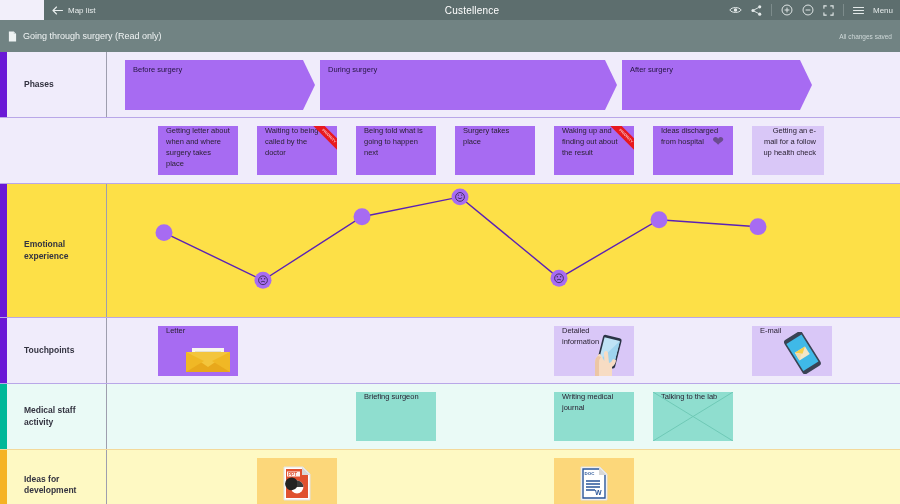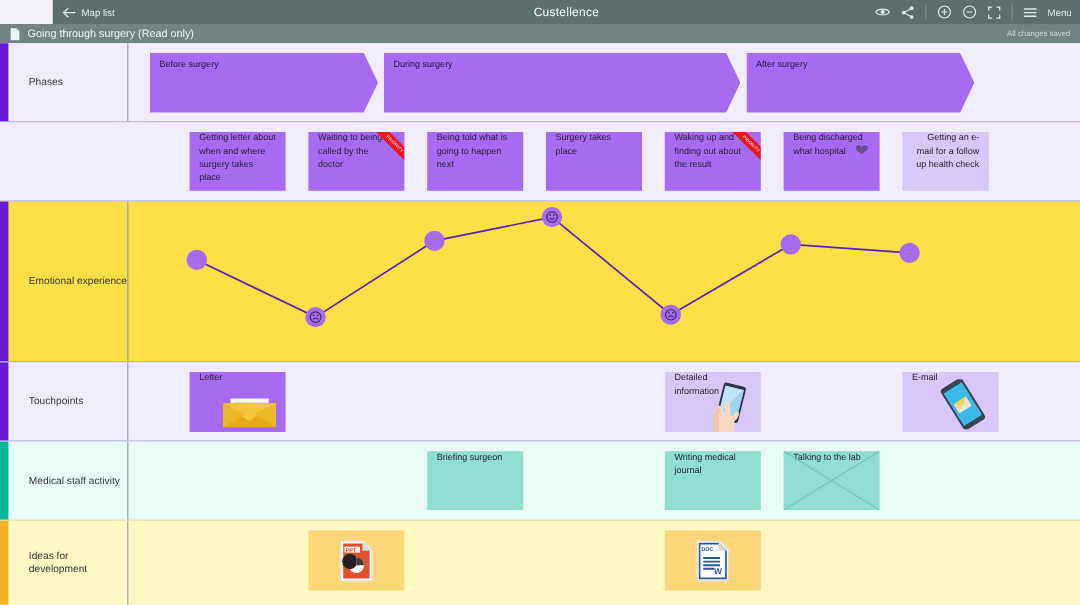--- a/index.html
+++ b/index.html
@@ -25,41 +25,41 @@
   .toolicons {
     margin-left: auto; margin-right: 7px;
     display: flex; align-items: center; gap: 9px;
     color: #e4eaea;
   }
   .toolicons .sep { width: 1px; height: 12px; background: #7d8c8c; }
   .menuword { font-size: 8px; color: #e4eaea; }
 
   .titlebar {
     height: 16px; background: #718383; position: relative;
-    display: flex; align-items: center; padding: 0 8px;
+    display: flex; align-items: center; padding: 16px 8px;
   }
   .titlebar .tname { color: #f0f4f4; font-size: 9px; margin-left: 6px; }
   .saved {
     margin-left: auto; color: #cfd9d9; font-size: 6.5px;
   }
 
   
   .board { position: relative; width: 900px; height: 468px; }
   .row {
     position: absolute; left: 0; right: 0;
     border-bottom: 1px solid #b9a7e8;
   }
   .rowlabelcell {
     position: absolute; left: 0; top: 0; bottom: 0; width: 107px;
     border-right: 1px solid #9e9eae;
     display: flex; align-items: center;
   }
   .accent { position: absolute; left: 0; top: 0; bottom: 0; width: 7px; }
   .rowlabel {
-    font-size: 8.5px; color: #333340; padding-left: 24px; line-height: 1.35;
+    font-size: 8.5px; color: #333340; padding-left: 24px; line-height: 1.35; font-weight: bold;
   }
   .rowbody { position: absolute; left: 107px; right: 0; top: 0; bottom: 0; }
 
   
   .chev {
     position: absolute; top: 8px; height: 50px;
     background: #a76bf2; color: #241540; font-size: 7.5px;
     padding: 5px 0 0 8px;
     clip-path: polygon(0 0, calc(100% - 12px) 0, 100% 50%, calc(100% - 12px) 100%, 0 100%);
   }
@@ -196,21 +196,21 @@
 
       <div class="card c-purple" style="left:414px;top:8px;width:80px;height:49px;">
         <span>Waking up and finding out about the result</span>
         <span class="ribbon">
             <i>PRIORITY</i>
           </span>
         
       </div>
 
       <div class="card c-purple" style="left:513px;top:8px;width:80px;height:49px;">
-        <span>Being discharged what hospital</span>
+        <span>Ideas discharged from hospital</span>
         <span class="heart">❤</span>
         
       </div>
 
       <div class="card c-lpurple" style="left:612px;top:8px;width:72px;height:49px;text-align:right;">
         <span>Getting an e-mail for a follow up health check</span>
         
       </div>
     </div>
   </div>

